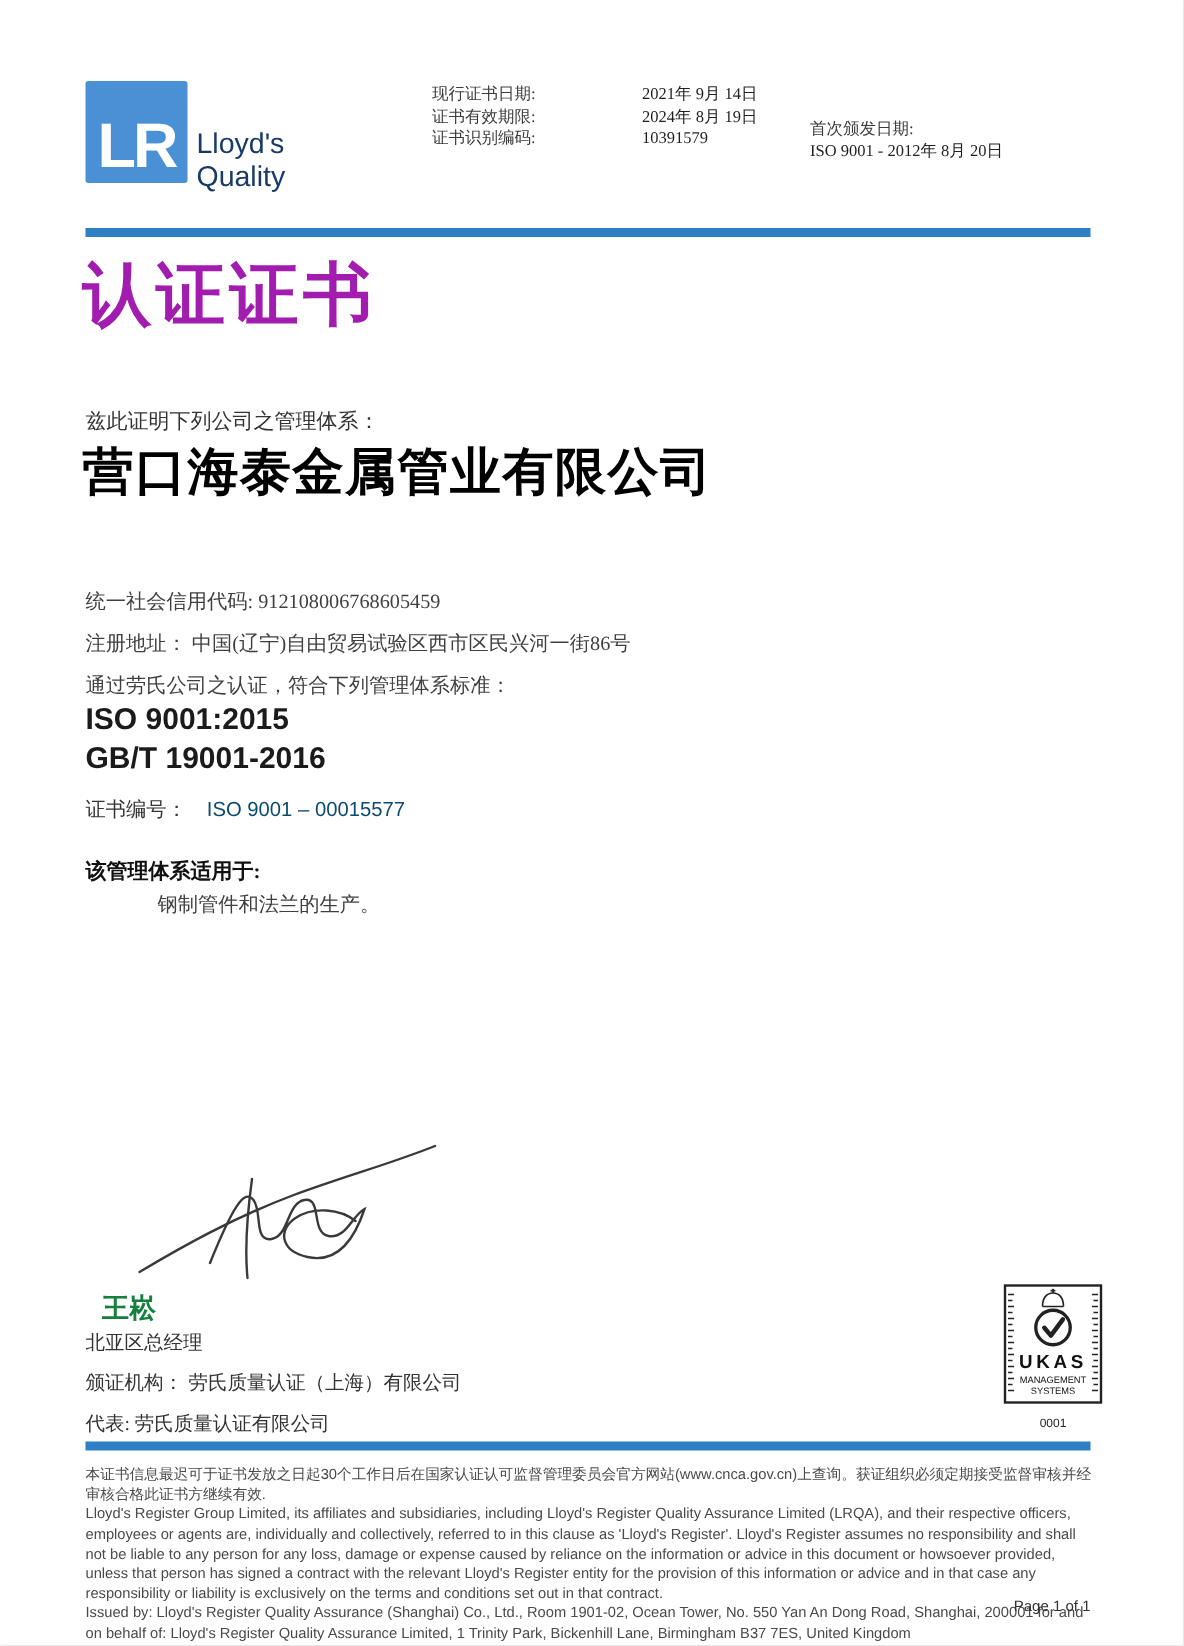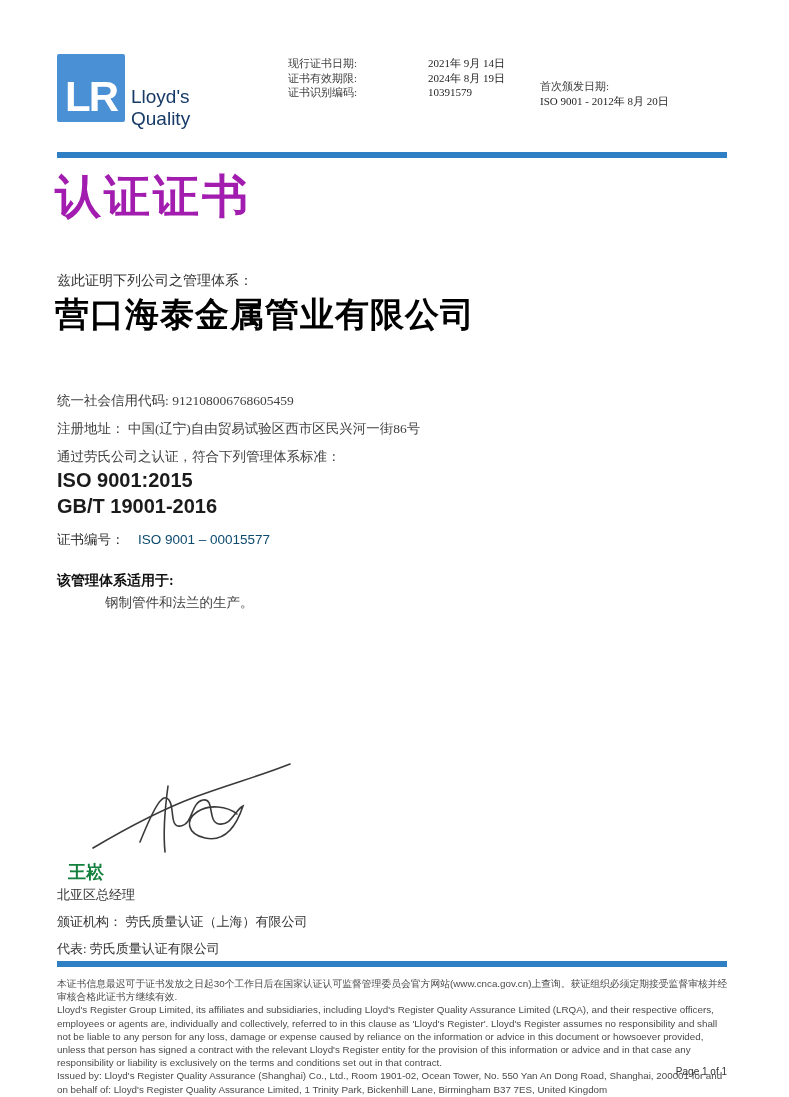--- a/index.html
+++ b/index.html
@@ -147,20 +147,40 @@
       <path d="M83,36 C80,58 78,82 80,102"></path>
       <path d="M55,92 C70,55 78,42 84,50 C90,58 84,78 96,76 C108,74 106,52 118,50 C130,48 122,72 134,74 C146,76 150,60 158,56 C150,80 138,92 120,88 C102,84 100,70 112,62 C124,54 142,56 152,64"></path>
     </g>
   </svg>
 
   <div class="abs sig-name">王崧</div>
   <div class="abs sig-role">北亚区总经理</div>
   <div class="abs sig-issuer">颁证机构： 劳氏质量认证（上海）有限公司</div>
   <div class="abs sig-rep">代表: 劳氏质量认证有限公司</div>
 
+  <div class="abs ukas">
+    <svg width="76" height="82" viewBox="0 0 76 82">
+      <rect x="6" y="1" width="64" height="78" fill="none" stroke="#222" stroke-width="1.6"></rect>
+
+      <path stroke="#222" stroke-width="0.9" d="M8,7h4 M8,11h3 M8,15h4 M8,19h3 M8,23h4 M8,27h3 M8,31h4 M8,35h3 M8,39h4 M8,43h3 M8,47h4 M8,51h3 M8,55h4 M8,59h3 M8,63h4 M8,67h3 M8,71h4"></path>
+      <path stroke="#222" stroke-width="0.9" d="M68,7h-4 M68,11h-3 M68,15h-4 M68,19h-3 M68,23h-4 M68,27h-3 M68,31h-4 M68,35h-3 M68,39h-4 M68,43h-3 M68,47h-4 M68,51h-3 M68,55h-4 M68,59h-3 M68,63h-4 M68,67h-3 M68,71h-4"></path>
+
+      <g stroke="#222" fill="none" stroke-width="1.1">
+        <path d="M31,15 h14 M31,15 C31,9 34,6 38,6 C42,6 45,9 45,15"></path>
+        <path d="M38,6 V3.2 M36.4,4.4 h3.2"></path>
+      </g>
+
+      <circle cx="38" cy="29" r="11.5" fill="none" stroke="#222" stroke-width="2.2"></circle>
+      <path d="M32.2,29.2 L36.6,34.4 L44.6,23.6" fill="none" stroke="#222" stroke-width="3" stroke-linecap="round" stroke-linejoin="round"></path>
+      <text x="38" y="56" text-anchor="middle" font-family="Liberation Sans, sans-serif" font-size="12.5" font-weight="bold" letter-spacing="2.5" fill="#111">UKAS</text>
+      <text x="38" y="66" text-anchor="middle" font-family="Liberation Sans, sans-serif" font-size="6.2" fill="#111">MANAGEMENT</text>
+      <text x="38" y="73.5" text-anchor="middle" font-family="Liberation Sans, sans-serif" font-size="6.2" fill="#111">SYSTEMS</text>
+    </svg>
+    <div class="ukas-number">0001</div>
+  </div>
 
   <div class="abs rule rule-bottom"></div>
 
   <div class="abs footer">
     <p>本证书信息最迟可于证书发放之日起30个工作日后在国家认证认可监督管理委员会官方网站(www.cnca.gov.cn)上查询。获证组织必须定期接受监督审核并经审核合格此证书方继续有效.</p>
     <p>Lloyd's Register Group Limited, its affiliates and subsidiaries, including Lloyd's Register Quality Assurance Limited (LRQA), and their respective officers, employees or agents are, individually and collectively, referred to in this clause as 'Lloyd's Register'. Lloyd's Register assumes no responsibility and shall not be liable to any person for any loss, damage or expense caused by reliance on the information or advice in this document or howsoever provided, unless that person has signed a contract with the relevant Lloyd's Register entity for the provision of this information or advice and in that case any responsibility or liability is exclusively on the terms and conditions set out in that contract.</p>
     <p>Issued by: Lloyd's Register Quality Assurance (Shanghai) Co., Ltd., Room 1901-02, Ocean Tower, No. 550 Yan An Dong Road, Shanghai, 200001 for and on behalf of: Lloyd's Register Quality Assurance Limited, 1 Trinity Park, Bickenhill Lane, Birmingham B37 7ES, United Kingdom</p>
   </div>
   <div class="abs page-num">Page 1 of 1</div>
 

